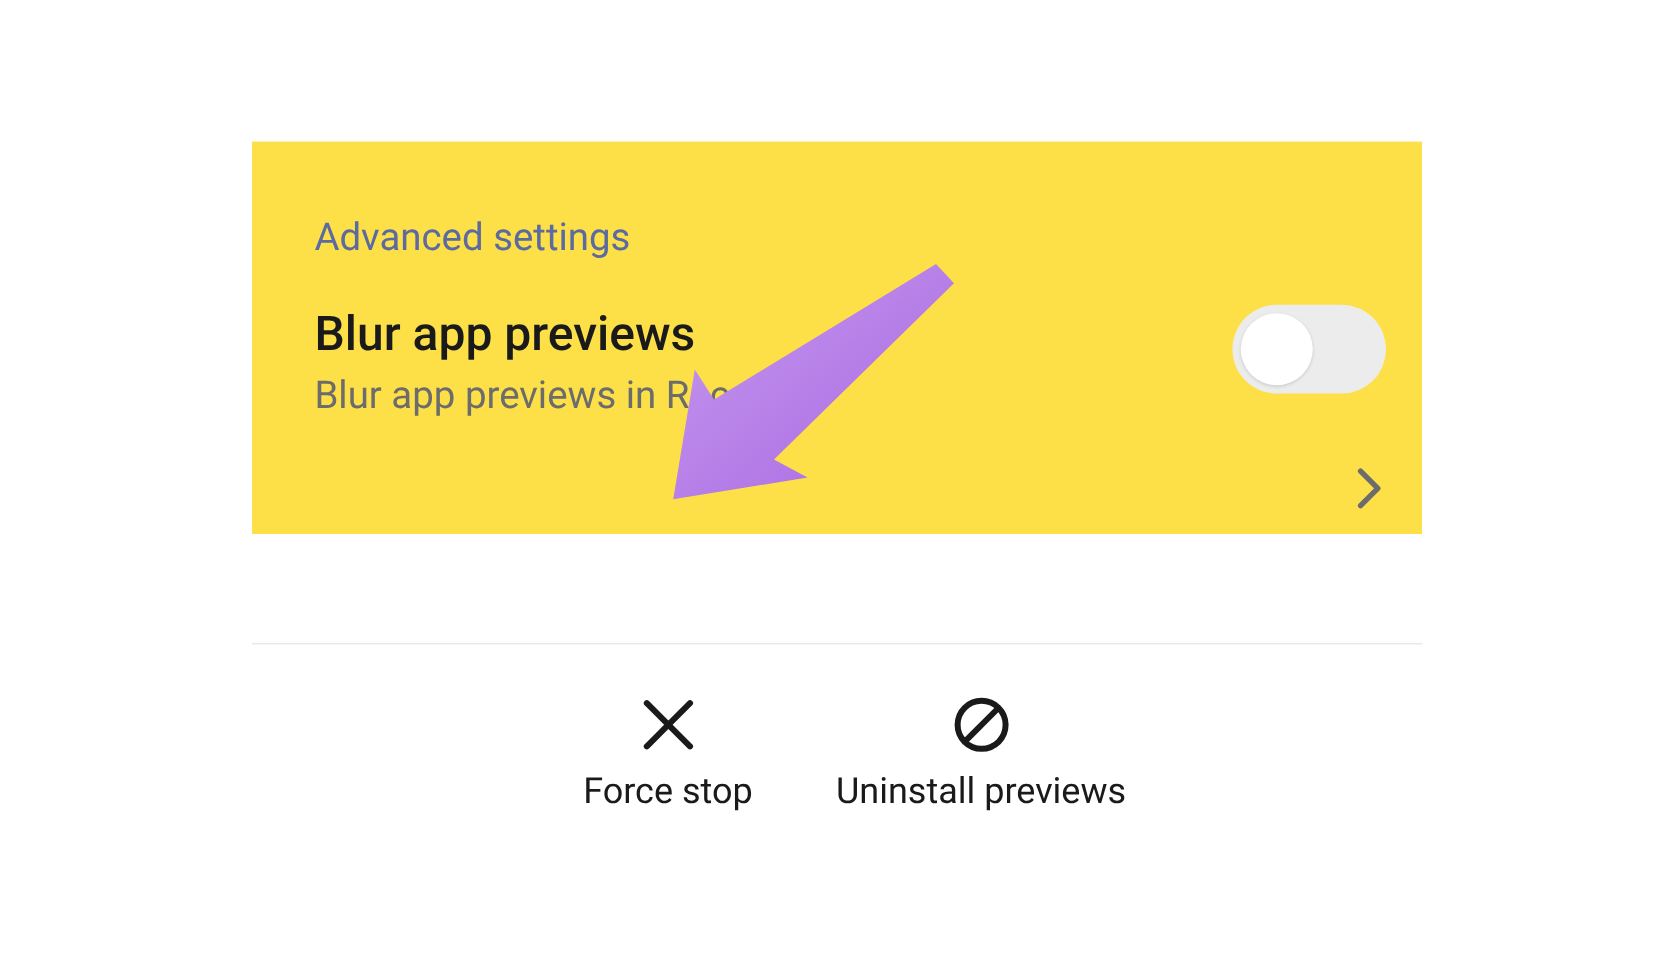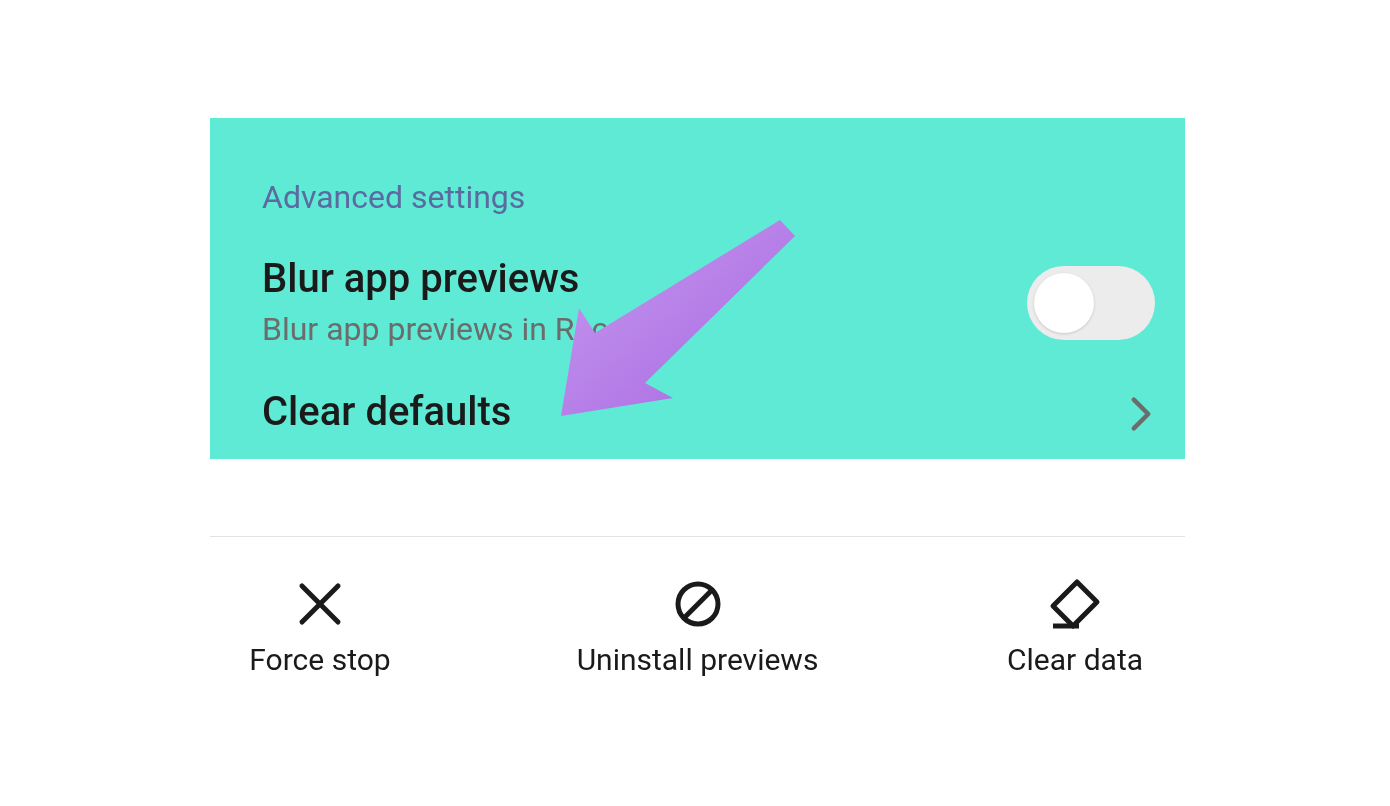--- a/index.html
+++ b/index.html
@@ -8,31 +8,30 @@
       height: 806px;
       background: #ffffff;
       font-family: -apple-system, BlinkMacSystemFont, "Segoe UI", Roboto, Helvetica, Arial, sans-serif;
       position: relative;
     }
     .panel {
       position: absolute;
       left: 210px;
       top: 118px;
       width: 975px;
-      background: #5eead4;
+      background: #fde047;
     }
     .section-title {
       font-size: 32px;
       color: #5b6aa1;
       padding: 60px 0 20px 52px;
       font-weight: 400;
     }
     .row {
       display: flex;
-      align-items: center;
       justify-content: space-between;
       padding: 18px 24px 18px 52px;
       position: relative;
     }
     .row-text { flex: 1; padding-right: 20px; }
     .row-title {
       font-size: 40px;
       font-weight: 500;
       color: #1a1a1a;
       line-height: 1.25;
@@ -74,21 +73,21 @@
       width: 975px;
       height: 1px;
       background: #e3e3e3;
     }
     .bottom-bar {
       position: absolute;
       left: 210px;
       top: 560px;
       width: 975px;
       display: flex;
-      justify-content: space-between;
+      justify-content: center;
       gap: 40px;
       padding: 18px 10px 30px;
     }
     .action-btn {
       display: flex;
       flex-direction: column;
       align-items: center;
       gap: 12px;
       min-width: 200px;
     }
@@ -120,21 +119,20 @@
       <div class="row-title">Blur app previews</div>
       <div class="row-sub">Blur app previews in Recents</div>
     </div>
     <div class="toggle">
       <div class="toggle-knob"></div>
     </div>
   </div>
 
   <div class="row">
     <div class="row-text">
-      <div class="row-title">Clear defaults</div>
     </div>
     <div class="chevron">
       <svg viewBox="0 0 24 40" fill="none" stroke="#6c6c6c" stroke-width="5" stroke-linecap="round" stroke-linejoin="round">
         <polyline points="4,4 20,20 4,36"></polyline>
       </svg>
     </div>
   </div>
 
 </div>
 
@@ -154,29 +152,20 @@
   <div class="action-btn">
     <div class="action-icon">
       <svg viewBox="0 0 48 48" width="48" height="48" fill="none" stroke="#1a1a1a" stroke-width="5">
         <circle cx="24" cy="24" r="20"></circle>
         <line x1="10" y1="38" x2="38" y2="10"></line>
       </svg>
     </div>
     <div class="action-label">Uninstall previews</div>
   </div>
 
-  <div class="action-btn">
-    <div class="action-icon">
-      <svg viewBox="0 0 52 52" width="52" height="52" fill="none" stroke="#1a1a1a" stroke-width="5" stroke-linejoin="round">
-        <polygon points="28,4 48,24 24,48 4,28"></polygon>
-        <line x1="4" y1="48" x2="30" y2="48"></line>
-      </svg>
-    </div>
-    <div class="action-label">Clear data</div>
-  </div>
 </div>
 
 <div class="arrow-annot">
   <svg viewBox="0 0 260 200" width="260" height="200">
     <defs>
       <linearGradient id="g1" x1="0" y1="0" x2="1" y2="1">
         <stop offset="0%" stop-color="#c69af0"></stop>
         <stop offset="100%" stop-color="#a866e0"></stop>
       </linearGradient>
     </defs>

